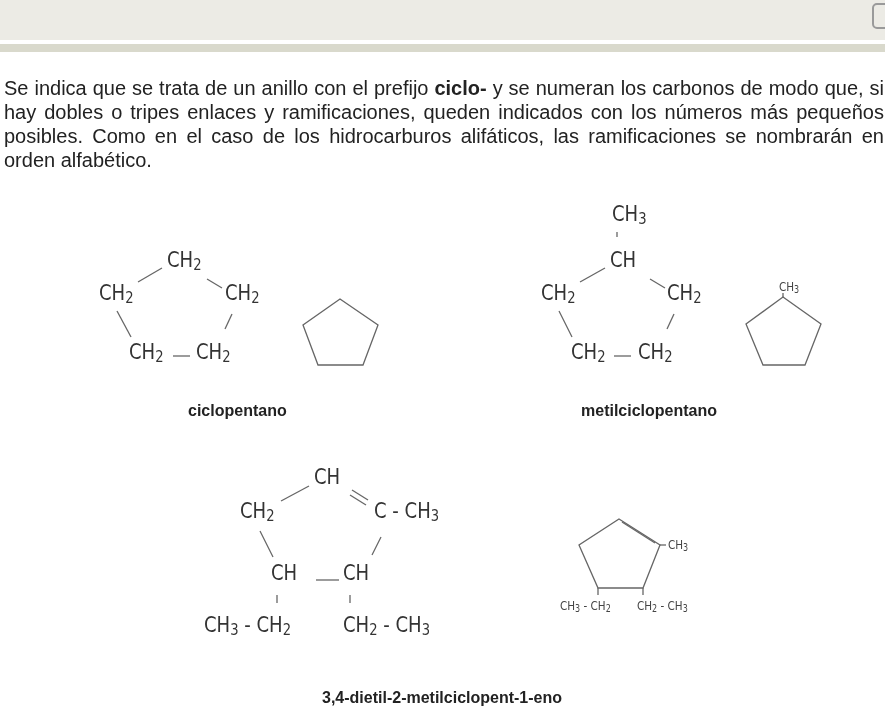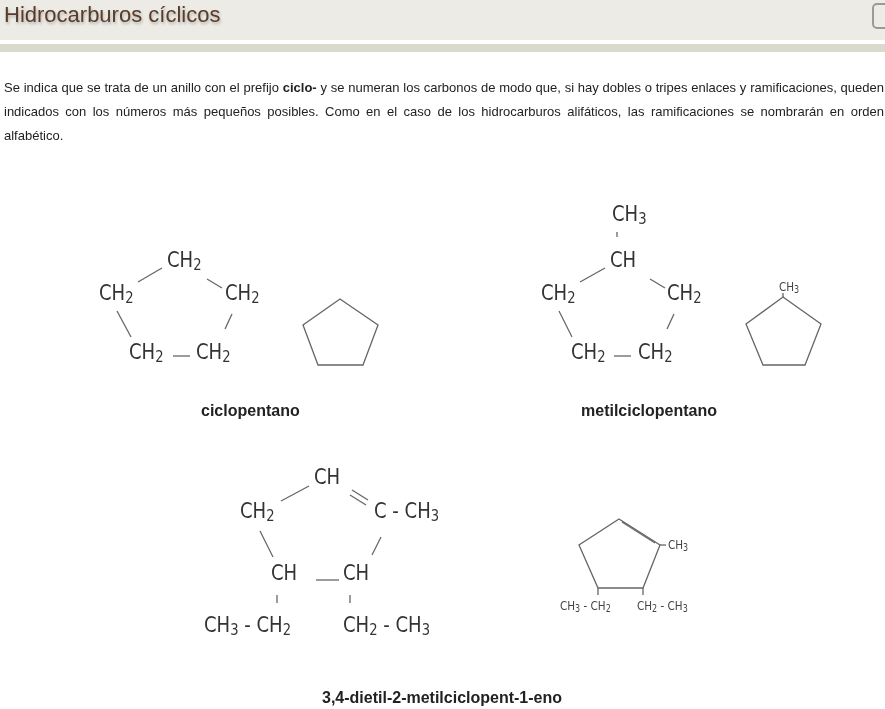--- a/index.html
+++ b/index.html
@@ -1,34 +1,33 @@
 <!DOCTYPE html>
 <html><head>
 <meta charset="utf-8">
 <style>
   html, body { margin: 0; padding: 0; background: #ffffff; }
   body { width: 885px; height: 709px; position: relative; overflow: hidden; font-family: "Liberation Sans", sans-serif; }
   .header { position: absolute; left: 0; top: 0; width: 885px; height: 40px; background: #ecebe5; }
   .title { position: absolute; left: 4px; top: 2px; font-size: 22px; color: #5a3b2a; text-shadow: 1px 2px 3px rgba(0,0,0,0.25); white-space: nowrap; }
   .corner-btn { position: absolute; left: 872px; top: 3px; width: 20px; height: 26px; border: 2px solid #9a9a9a; border-radius: 5px; box-sizing: border-box; }
   .header-bar { position: absolute; left: 0; top: 44px; width: 885px; height: 8px; background: #d9d9cc; }
-  .para { position: absolute; left: 4px; top: 76px; width: 880px; font-size: 13px; line-height: 24px; color: #222; text-align: justify; }
+  .para { position: absolute; left: 4px; top: 76px; width: 880px; font-size: 20px; line-height: 24px; color: #222; text-align: justify; }
   .para b { font-weight: bold; }
   .caption { position: absolute; font-size: 16px; font-weight: bold; color: #222; white-space: nowrap; }
   .formula { position: absolute; font-family: "DejaVu Sans", sans-serif; font-size: 22px; color: #333; white-space: nowrap; transform: scaleX(0.82); transform-origin: left top; }
   .formula sub { font-size: 16px; vertical-align: -3px; }
   .formula-sm { position: absolute; font-family: "DejaVu Sans", sans-serif; font-size: 13px; color: #444; white-space: nowrap; transform: scaleX(0.8); transform-origin: left top; }
   .formula-sm sub { font-size: 10px; vertical-align: -2px; }
   svg.diag { position: absolute; left: 0; top: 0; }
 </style>
 </head>
 <body>
 
 <div class="header">
-  <div class="title">Hidrocarburos cíclicos</div>
   <div class="corner-btn"></div>
 </div>
 <div class="header-bar"></div>
 
 <div class="para"><span>Se indica que se trata de un anillo con el prefijo </span><b>ciclo-</b><span> y se numeran los carbonos de modo que, si hay dobles o tripes enlaces y ramificaciones, queden indicados con los números más pequeños posibles. Como en el caso de los hidrocarburos alifáticos, las ramificaciones se nombrarán en orden alfabético.</span></div>
 
 <svg class="diag" width="885" height="709">
   <g stroke="#666" stroke-width="1.3" fill="none">
 
     <line x1="138" y1="282" x2="162" y2="268"></line>
@@ -64,21 +63,21 @@
     <line x1="598" y1="588" x2="598" y2="595"></line>
     <line x1="643" y1="588" x2="643" y2="595"></line>
   </g>
 </svg>
 
 <div class="formula" style="left:167px;top:247px;"><span>CH</span><sub>2</sub></div>
 <div class="formula" style="left:99px;top:280px;"><span>CH</span><sub>2</sub></div>
 <div class="formula" style="left:225px;top:280px;"><span>CH</span><sub>2</sub></div>
 <div class="formula" style="left:129px;top:339px;"><span>CH</span><sub>2</sub></div>
 <div class="formula" style="left:196px;top:339px;"><span>CH</span><sub>2</sub></div>
-<div class="caption" style="left:201px;top:402px;">ciclopentano</div>
+<div class="caption" style="left:188px;top:402px;">ciclopentano</div>
 
 <div class="formula" style="left:612px;top:201px;"><span>CH</span><sub>3</sub></div>
 <div class="formula" style="left:610px;top:247px;">CH</div>
 <div class="formula" style="left:541px;top:280px;"><span>CH</span><sub>2</sub></div>
 <div class="formula" style="left:667px;top:280px;"><span>CH</span><sub>2</sub></div>
 <div class="formula" style="left:571px;top:339px;"><span>CH</span><sub>2</sub></div>
 <div class="formula" style="left:638px;top:339px;"><span>CH</span><sub>2</sub></div>
 <div class="formula-sm" style="left:779px;top:279px;"><span>CH</span><sub>3</sub></div>
 <div class="caption" style="left:581px;top:402px;">metilciclopentano</div>
 

